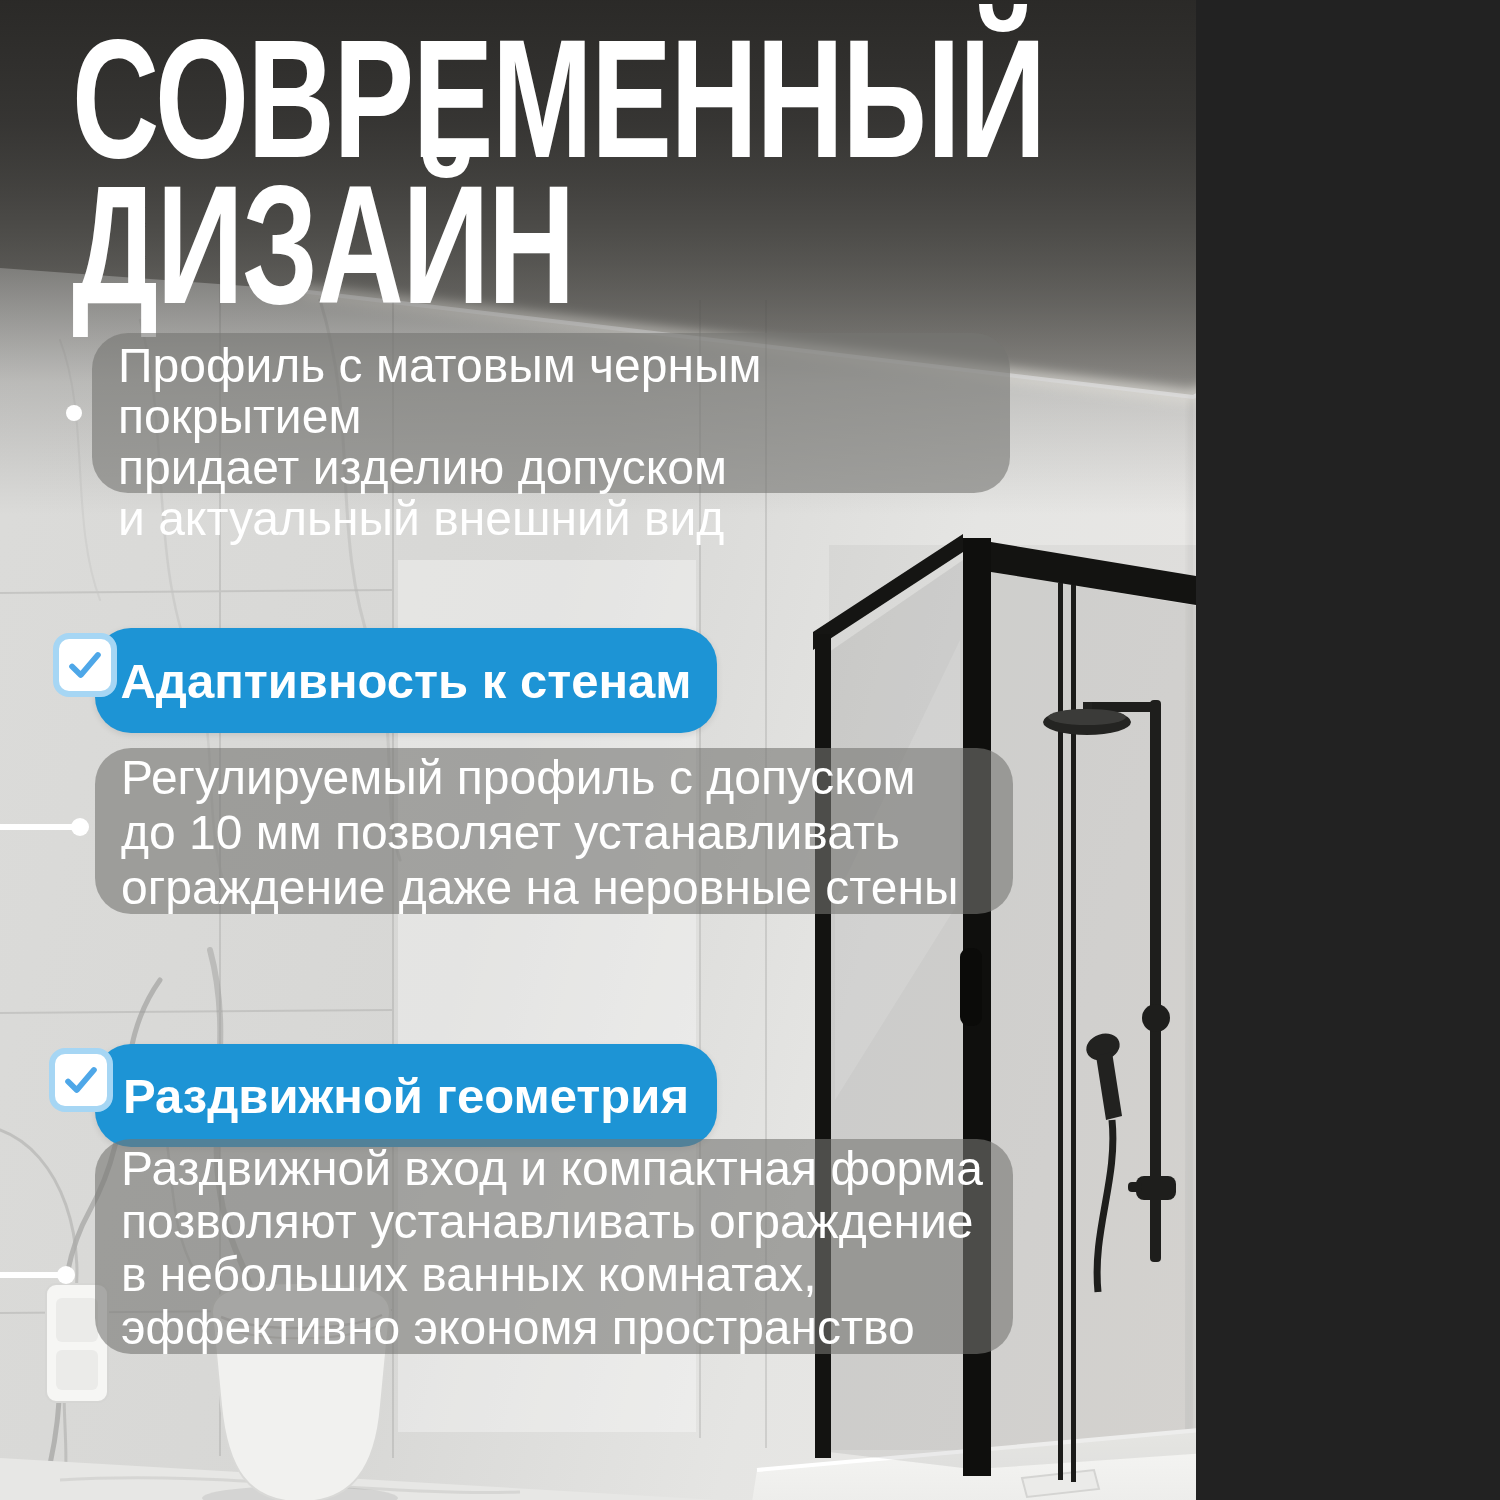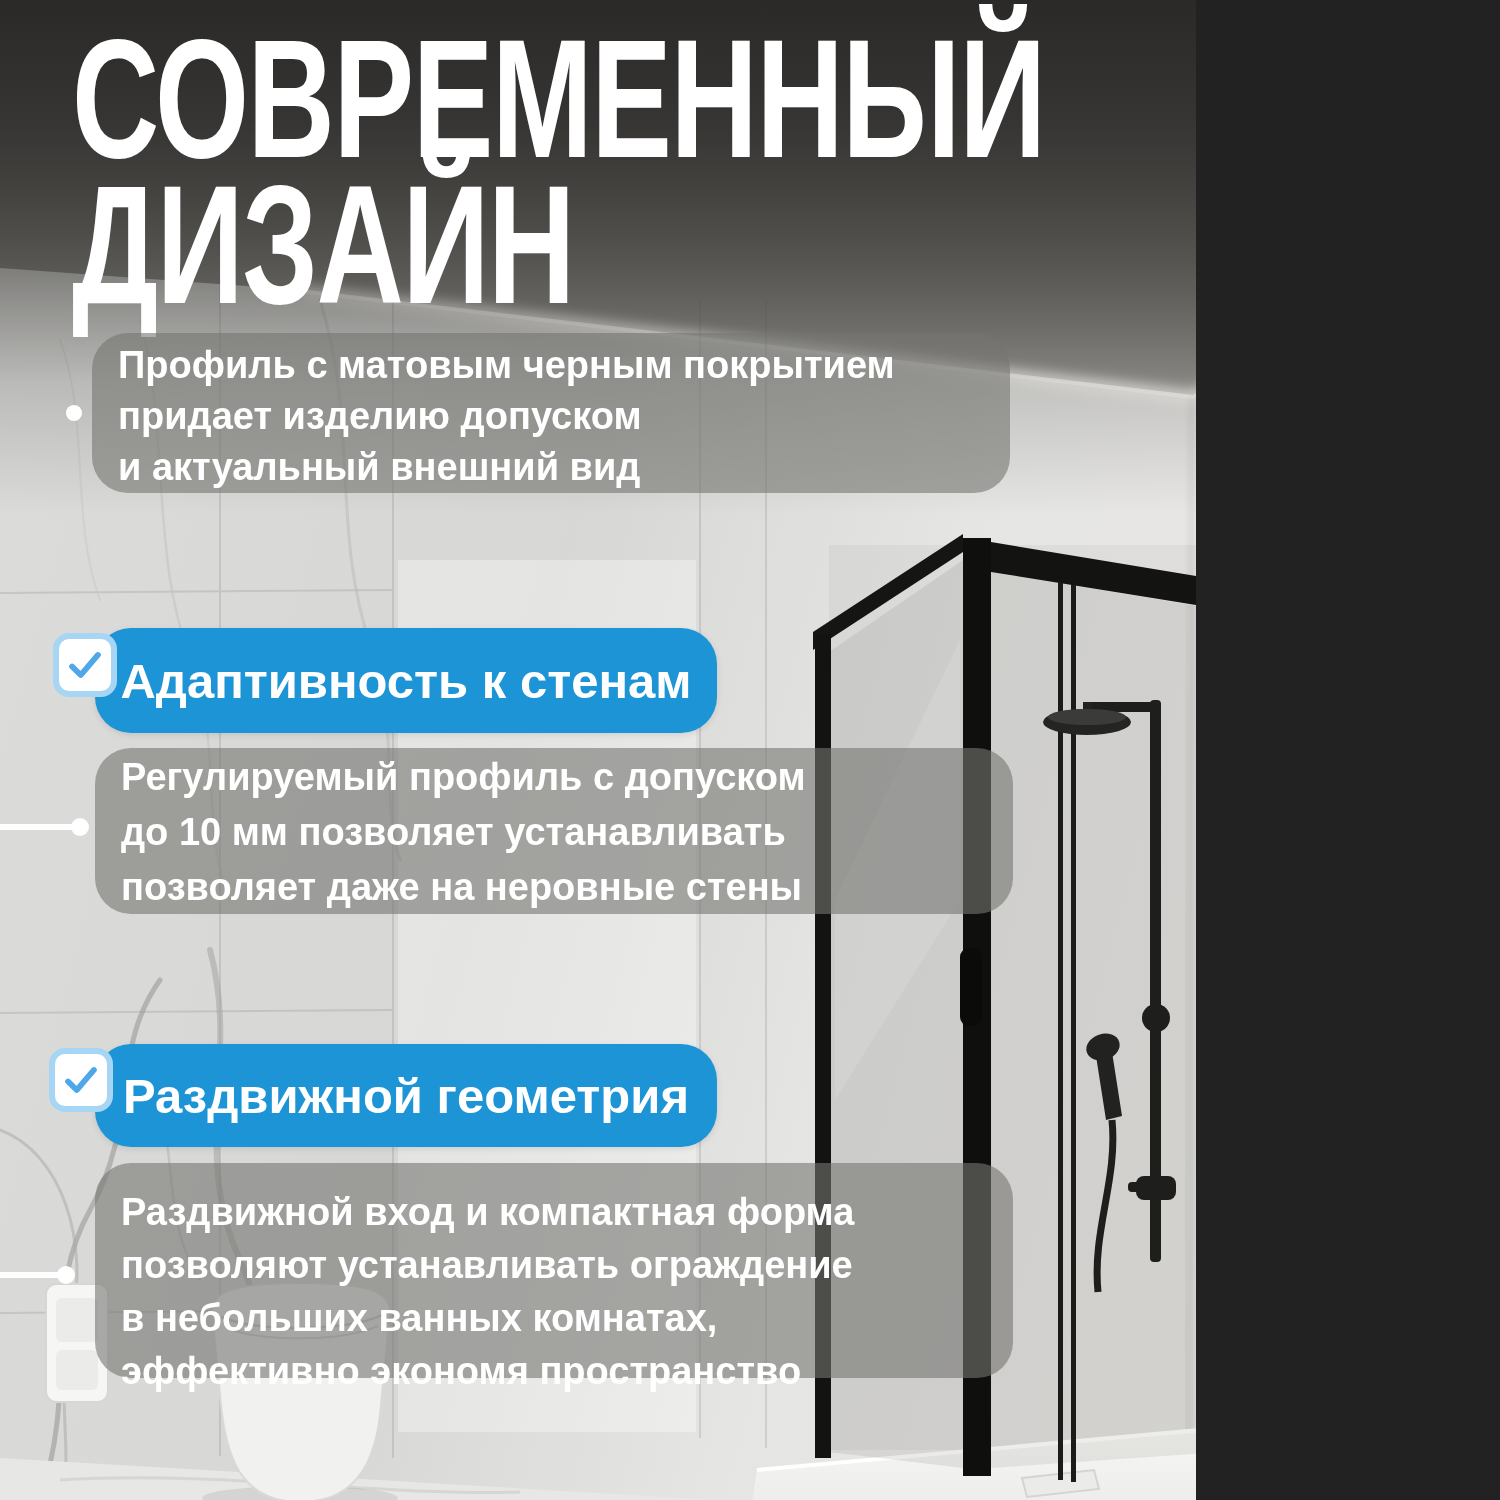--- a/index.html
+++ b/index.html
@@ -21,26 +21,26 @@
       rgba(120,120,118,0) 78%);
   }
   .title{
     position:absolute;left:72px;top:26px;margin:0;color:#ffffff;
     font-size:168px;line-height:146px;font-weight:700;letter-spacing:-2px;
     transform:scaleX(0.72);transform-origin:left top;white-space:pre;
   }
   .note{
     position:absolute;left:92px;width:918px;color:#fff;
     background:rgba(116,116,114,0.60);border-radius:36px;
-    font-weight:700;font-size:38px;
+    font-weight:400;font-size:48px;
   }
   .note .ln{display:block;}
   .note1{top:333px;height:160px;padding:7px 20px 0 26px;line-height:51px;}
   .note2{top:748px;left:95px;height:166px;padding:2px 20px 0 26px;line-height:55px;}
-  .note3{top:1163px;left:95px;height:215px;padding:23px 20px 0 26px;line-height:53px;}
+  .note3{top:1139px;left:95px;height:215px;padding:3px 20px 0 26px;line-height:53px;}
   .bullet-dot{
     position:absolute;left:-26px;top:72px;width:16px;height:16px;border-radius:50%;
     background:#fff;
   }
   .banner{
     position:absolute;left:95px;width:622px;height:105px;border-radius:36px;
     background:#1d94d5;color:#fff;display:flex;align-items:center;justify-content:center;
     font-weight:700;font-size:49px;
     box-shadow:0 2px 6px rgba(0,0,0,0.10);
     margin-top:16px;
@@ -200,21 +200,21 @@
     </svg>
   </div>
 
   <div class="pointer p1">
     <span class="bar"></span>
       <span class="dot"></span>
   </div>
   <div class="note note2">
     <span class="ln">Регулируемый профиль с допуском</span>
     <span class="ln">до 10 мм позволяет устанавливать</span>
-    <span class="ln">позволяет даже на неровные стены</span>
+    <span class="ln">ограждение даже на неровные стены</span>
   </div>
 
   <div class="banner banner2">
     <span>Раздвижной геометрия</span>
   </div>
   <div class="checkbox checkbox2">
     <svg width="46" height="46" viewBox="0 0 64 64">
       <polyline points="14,34 26,46 50,18" fill="none" stroke="#4ea7e8" stroke-width="8" stroke-linecap="round" stroke-linejoin="round"></polyline>
     </svg>
   </div>

